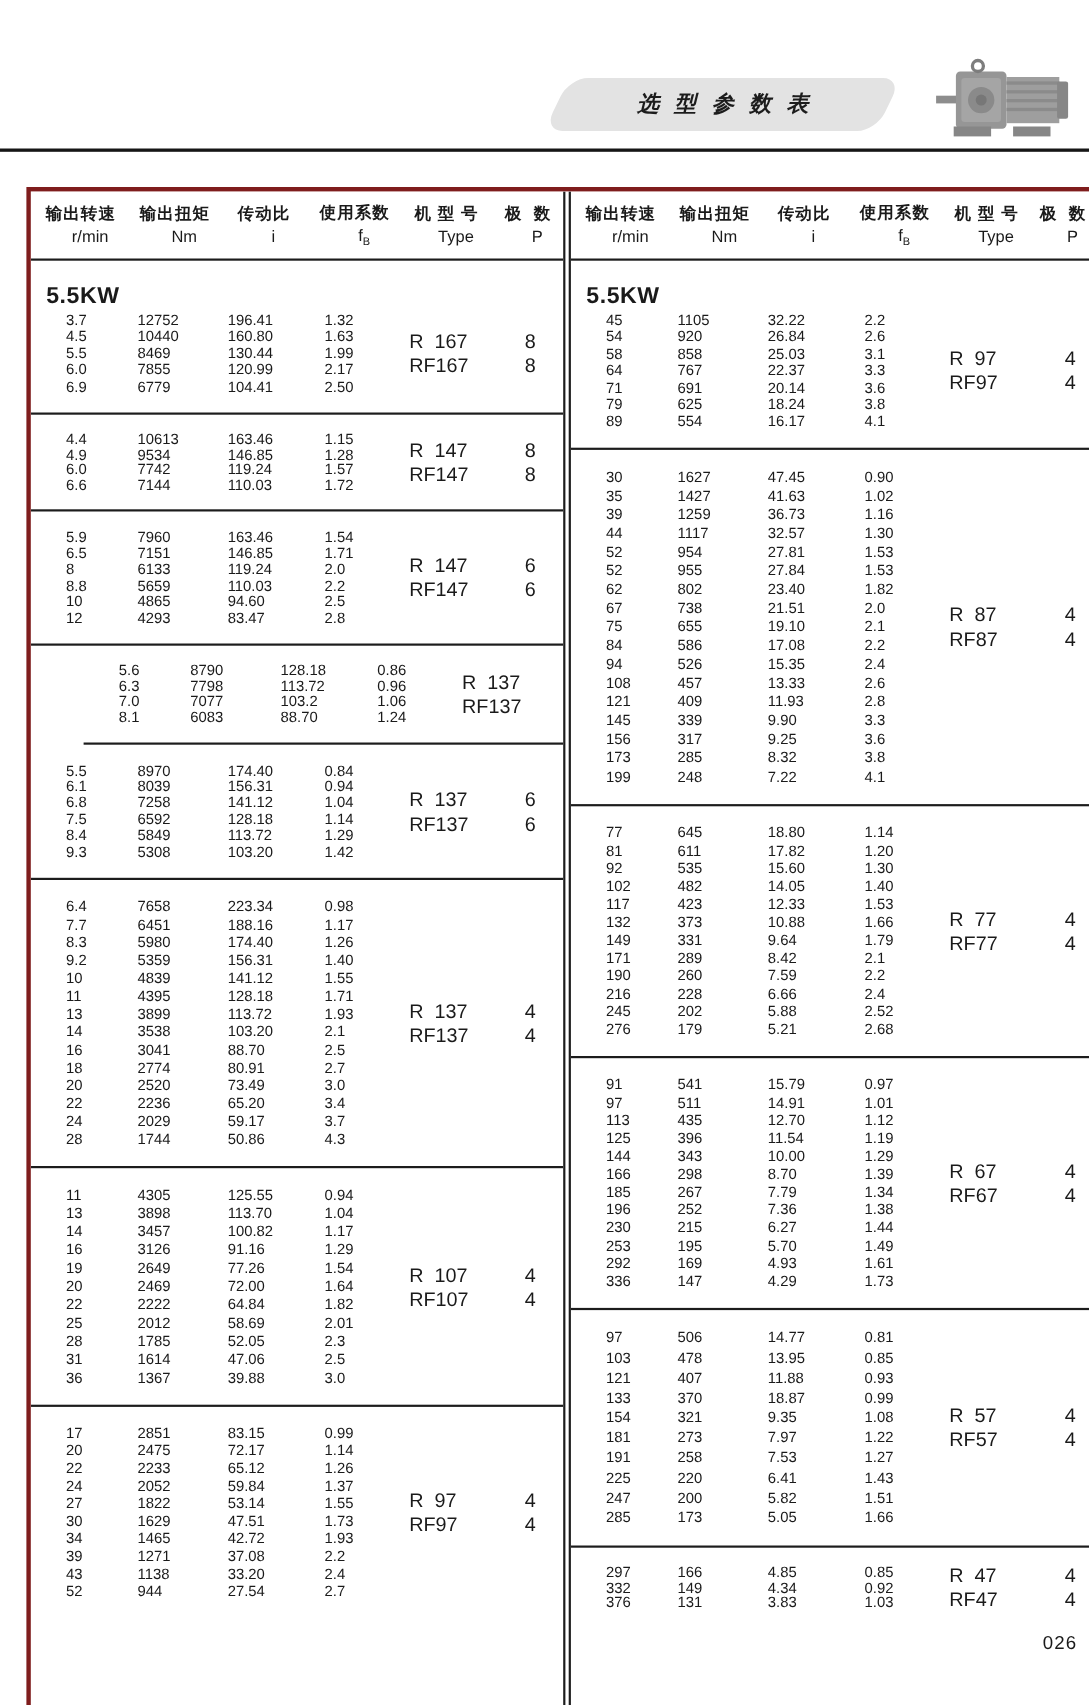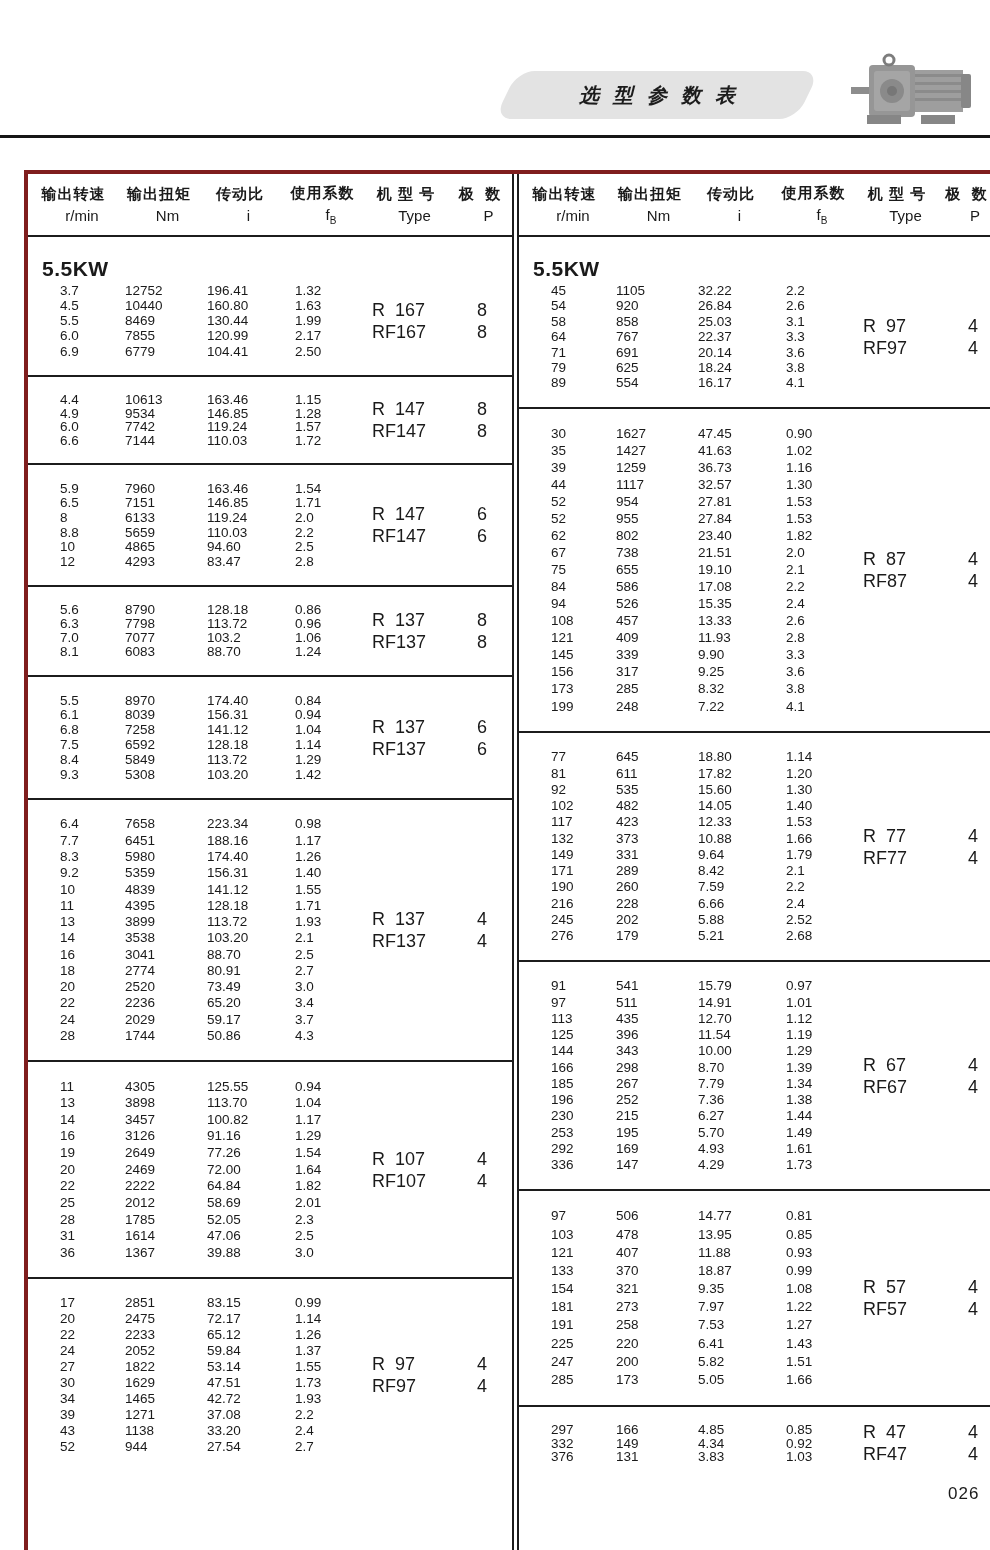--- a/index.html
+++ b/index.html
@@ -230,21 +230,21 @@
                 <span class="tname">R  147</span>
                 <span class="tpole">6</span>
               </div>
               <div class="typerow">
                 <span class="tname">RF147</span>
                 <span class="tpole">6</span>
               </div>
             </div>
           </div>
         </div>
-        <div class="section" style="height: 90px;">
+        <div class="section" style="height: 90px; margin-left: 48px;">
           <div class="rows-wrap">
             <div class="drow">
               <div class="c1">5.6</div>
               <div class="c2">8790</div>
               <div class="c3">128.18</div>
               <div class="c4">0.86</div>
             </div>
             <div class="drow">
               <div class="c1">6.3</div>
               <div class="c2">7798</div>

